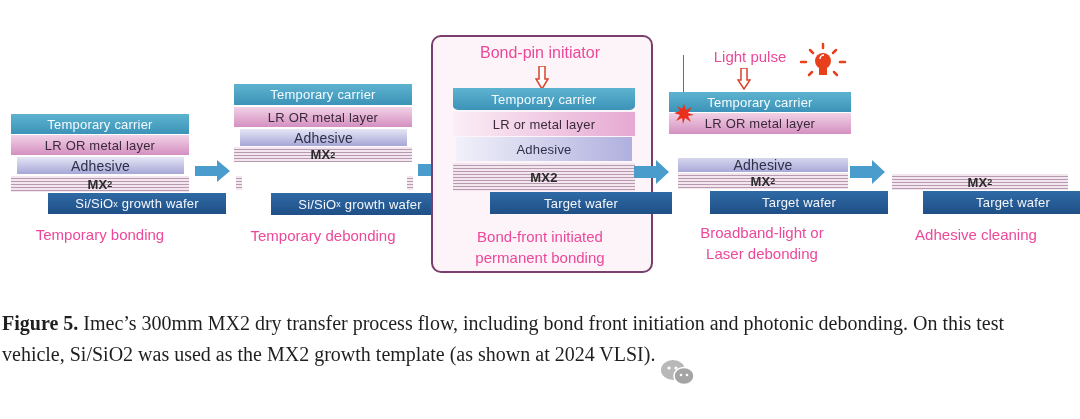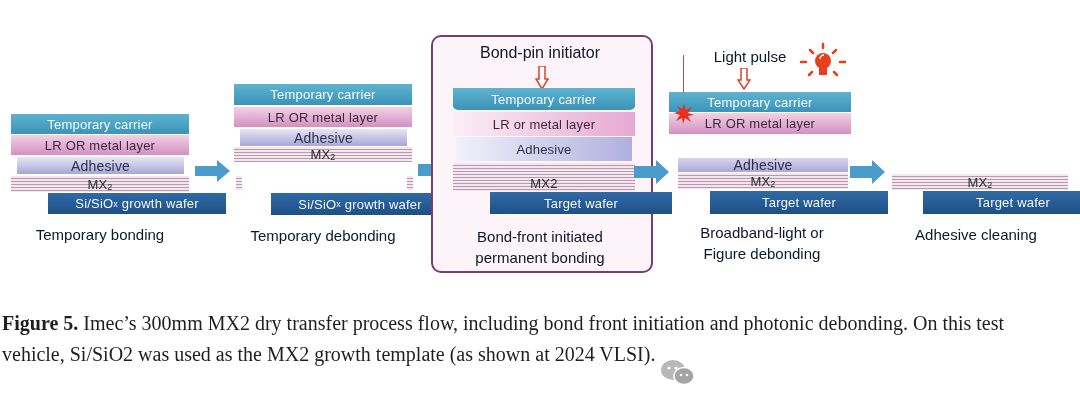--- a/index.html
+++ b/index.html
@@ -2,23 +2,23 @@
 <html><head>
 <meta charset="utf-8">
 <style>
   html, body { margin:0; padding:0; background:#ffffff; }
   body { width:1080px; height:419px; position:relative; overflow:hidden; font-family:"DejaVu Sans", sans-serif; }
   .abs { position:absolute; }
   .layer { position:absolute; display:flex; align-items:center; justify-content:center; color:#fff; font-family:"Liberation Sans", sans-serif; font-size:13px; white-space:nowrap; letter-spacing:0.2px; }
   .carrier { background:linear-gradient(to bottom, #5db3cf 0%, #3d93b8 100%); color:#f4fbff; }
   .lr { background:linear-gradient(to bottom, #f1d2e6 0%, #d48fc0 100%); color:#3b2a3b; }
   .adh { background:linear-gradient(to bottom, #e6e6f6 0%, #a6a6d8 100%); color:#2e3048; font-size:14px; }
-  .mx { background:repeating-linear-gradient(to bottom, #f3e6ef 0px, #f3e6ef 2px, #b79ab0 2px, #b79ab0 3px); color:#2a2a2a; font-weight:normal; font-size:13px;align-items:flex-end; }
+  .mx { background:repeating-linear-gradient(to bottom, #f3e6ef 0px, #f3e6ef 2px, #b79ab0 2px, #b79ab0 3px); color:#2a2a2a; font-weight:bold; font-size:13px; }
   .wafer { background:linear-gradient(to bottom, #2f6aa6 0%, #1f4f86 100%); color:#f4f7fb;margin-left:37px; }
-  .caption-step { position:absolute; font-family:"Liberation Sans", sans-serif; font-size:15px; color:#0f172a; text-align:center; white-space:nowrap; }
+  .caption-step { position:absolute; font-family:"Liberation Sans", sans-serif; font-size:15px; color:#ec4899; text-align:center; white-space:nowrap; }
   .arrow { position:absolute; }
   .frame { position:absolute; border:2px solid #7a3e6e; border-radius:10px; background:#fcf4f9; }
   .caption { position:absolute; left:2px; top:308px; width:1060px; font-family:Liberation Serif, serif; font-size:20px; line-height:31px; color:#1f1f1f; }
   .caption b { font-weight:bold; }
   .watermark { position:absolute; left:660px; top:358px; font-family:"DejaVu Sans", sans-serif; font-size:23px; color:#a8a8a8; display:flex; align-items:center; gap:6px; white-space:nowrap; }
   sub { font-size:9px; vertical-align:-3px; }
 </style>
 </head>
 <body>
 
@@ -141,21 +141,21 @@
     </div>
   <div class="layer mx" style="left:678px;top:173px;width:170px;height:16px;">
       <span>MX</span>
       <sub>2</sub>
     </div>
   <div class="layer wafer" style="left:673px;top:191px;width:178px;height:23px;">
       <span>Target wafer</span>
     </div>
   <div class="caption-step" style="left:662px;top:222px;width:200px;line-height:21px;">
     <div>Broadband-light or</div>
-    <div>Figure debonding</div>
+    <div>Laser debonding</div>
   </div>
 </div>
 
 <svg class="arrow" style="left:850px;top:160px;" width="36" height="24">
     <polygon points="0,6 22,6 22,0 35,12 22,24 22,18 0,18" fill="#4a9ccd"></polygon>
   </svg>
 
 <div>
   <div class="layer mx" style="left:892px;top:174px;width:176px;height:16px;">
       <span>MX</span>

